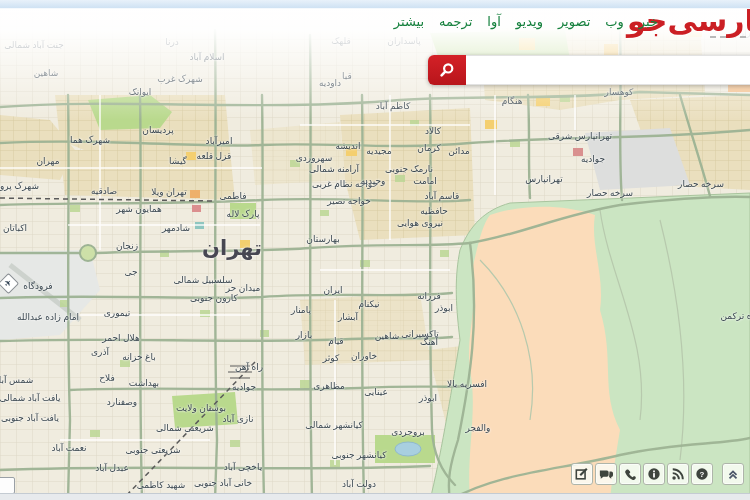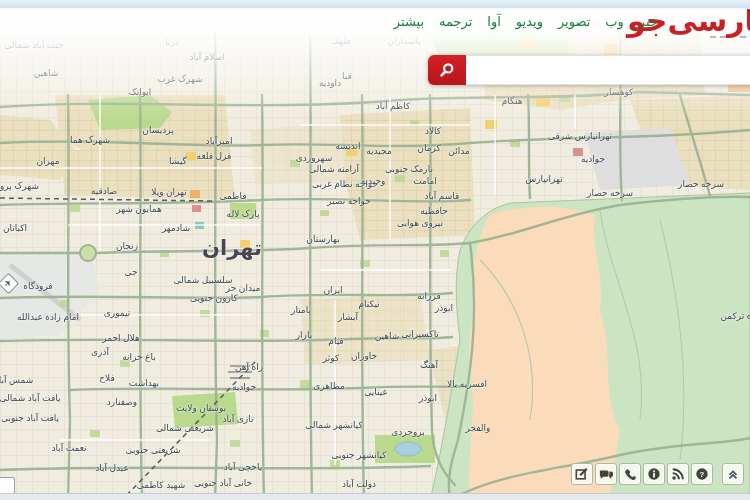--- a/index.html
+++ b/index.html
@@ -257,21 +257,21 @@
         <span class="map-label" style="left: 369px; top: 296px;">نیکنام</span>
         <span class="map-label" style="left: 429px; top: 288px;">فرزانه</span>
         <span class="map-label" style="left: 444px; top: 300px;">ابوذر</span>
         <span class="map-label" style="left: 348px; top: 309px;">آبشار</span>
         <span class="map-label" style="left: 304px; top: 327px;">بازار</span>
         <span class="map-label" style="left: 336px; top: 333px;">قیام</span>
         <span class="map-label" style="left: 387px; top: 328px;">شاهین</span>
         <span class="map-label" style="left: 420px; top: 326px;">تاکسیرانی</span>
         <span class="map-label" style="left: 331px; top: 350px;">کوثر</span>
         <span class="map-label" style="left: 364px; top: 348px;">خاوران</span>
-        <span class="map-label" style="left: 429px; top: 357px;">آهنگ</span>
+        <span class="map-label" style="left: 429px; top: 334px;">آهنگ</span>
         <span class="map-label" style="left: 249px; top: 359px;">راه آهن</span>
         <span class="map-label" style="left: 244px; top: 379px;">جوادیه</span>
         <span class="map-label" style="left: 329px; top: 378px;">مظاهری</span>
         <span class="map-label" style="left: 376px; top: 384px; text-align: center;">عینایی</span>
         <span class="map-label" style="left: 428px; top: 390px;">ابوذر</span>
         <span class="map-label" style="left: 467px; top: 376px;">افسریه بالا</span>
         <span class="map-label" style="left: 334px; top: 417px;">کیانشهر شمالی</span>
         <span class="map-label" style="left: 408px; top: 424px;">بروجردی</span>
         <span class="map-label" style="left: 478px; top: 420px;">والفجر</span>
         <span class="map-label" style="left: 359px; top: 447px;">کیانشهر جنوبی</span>

